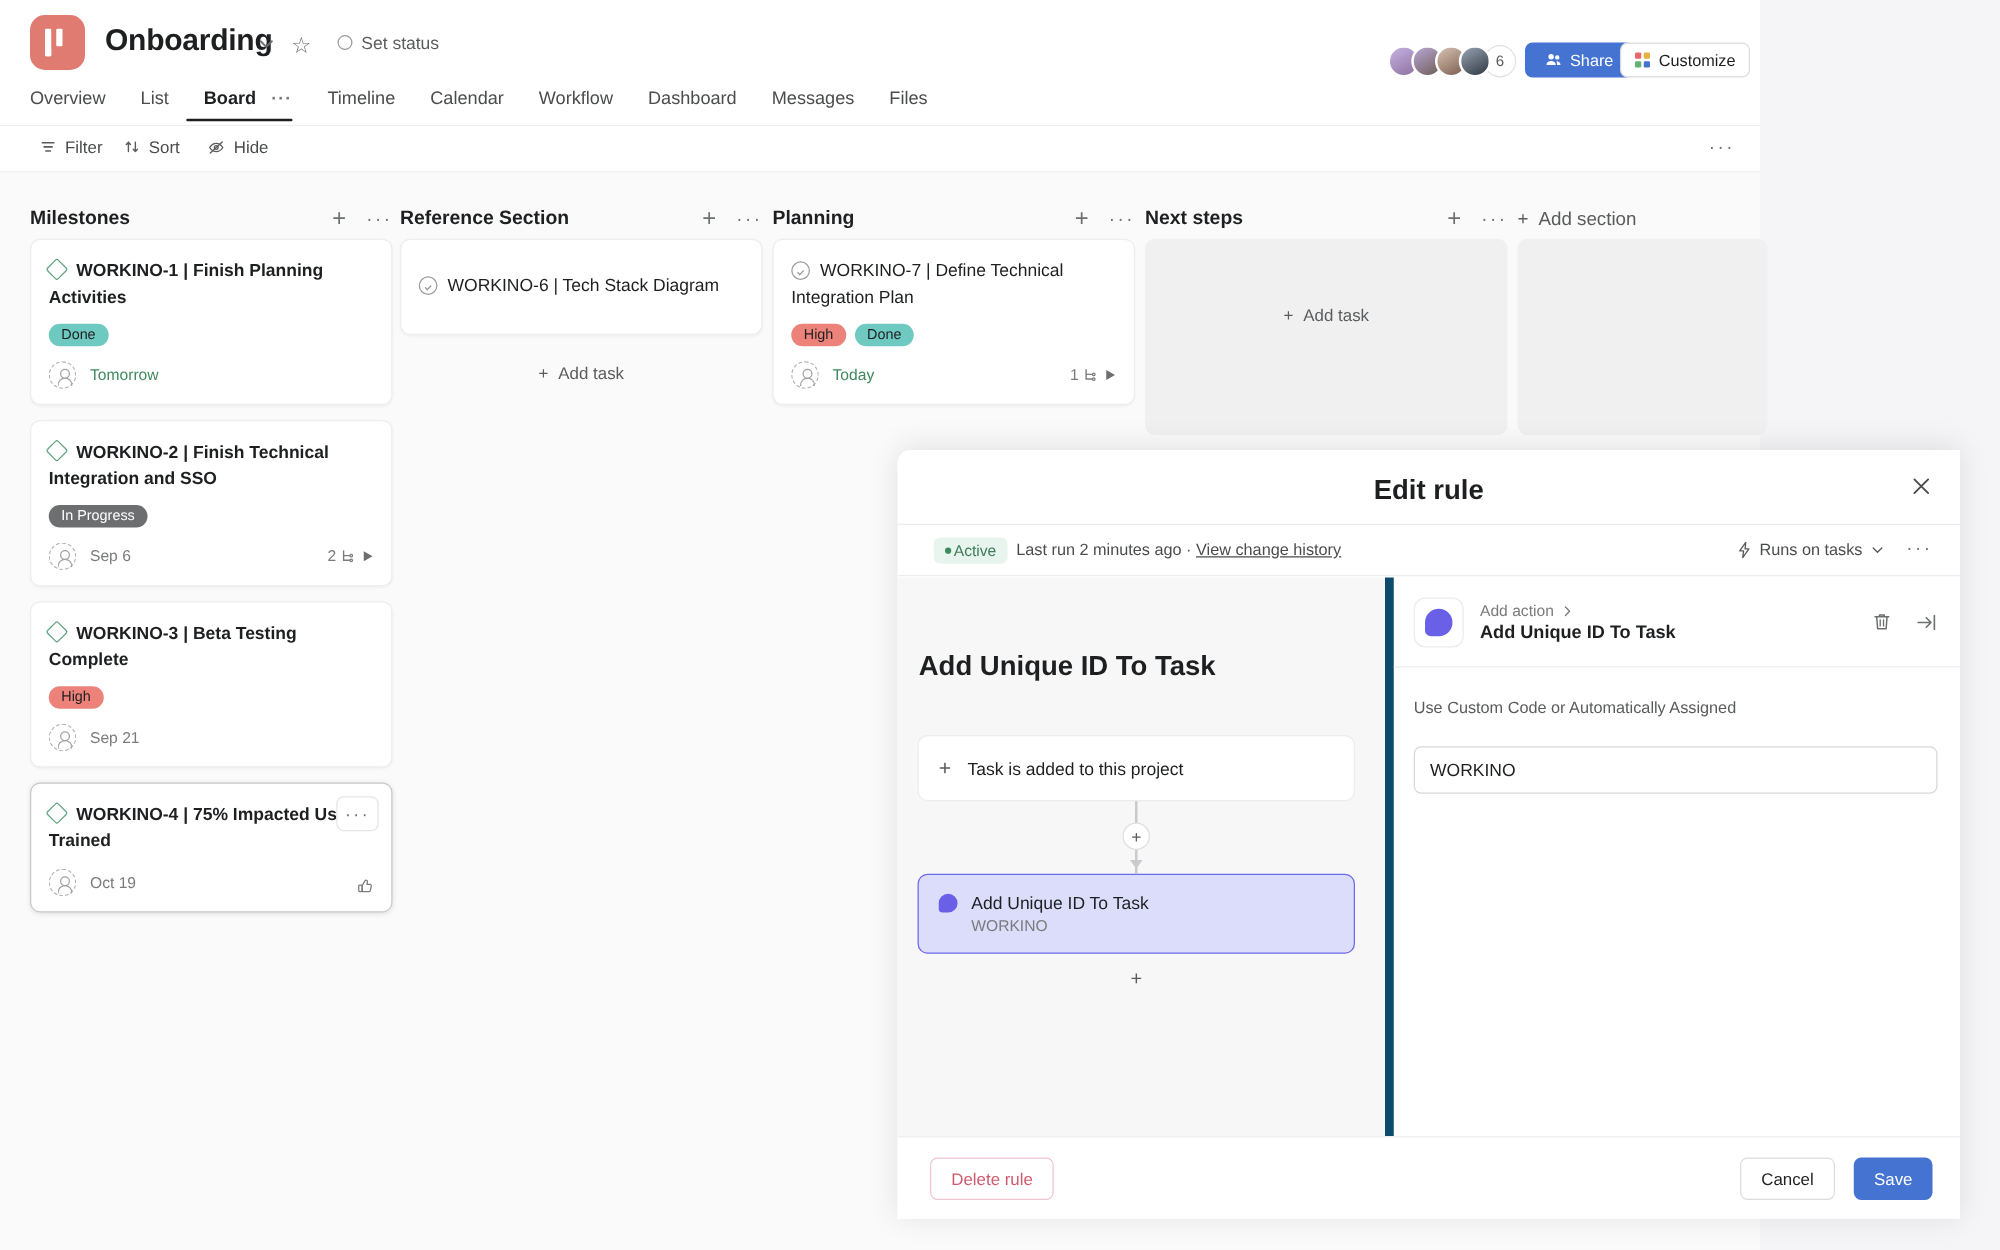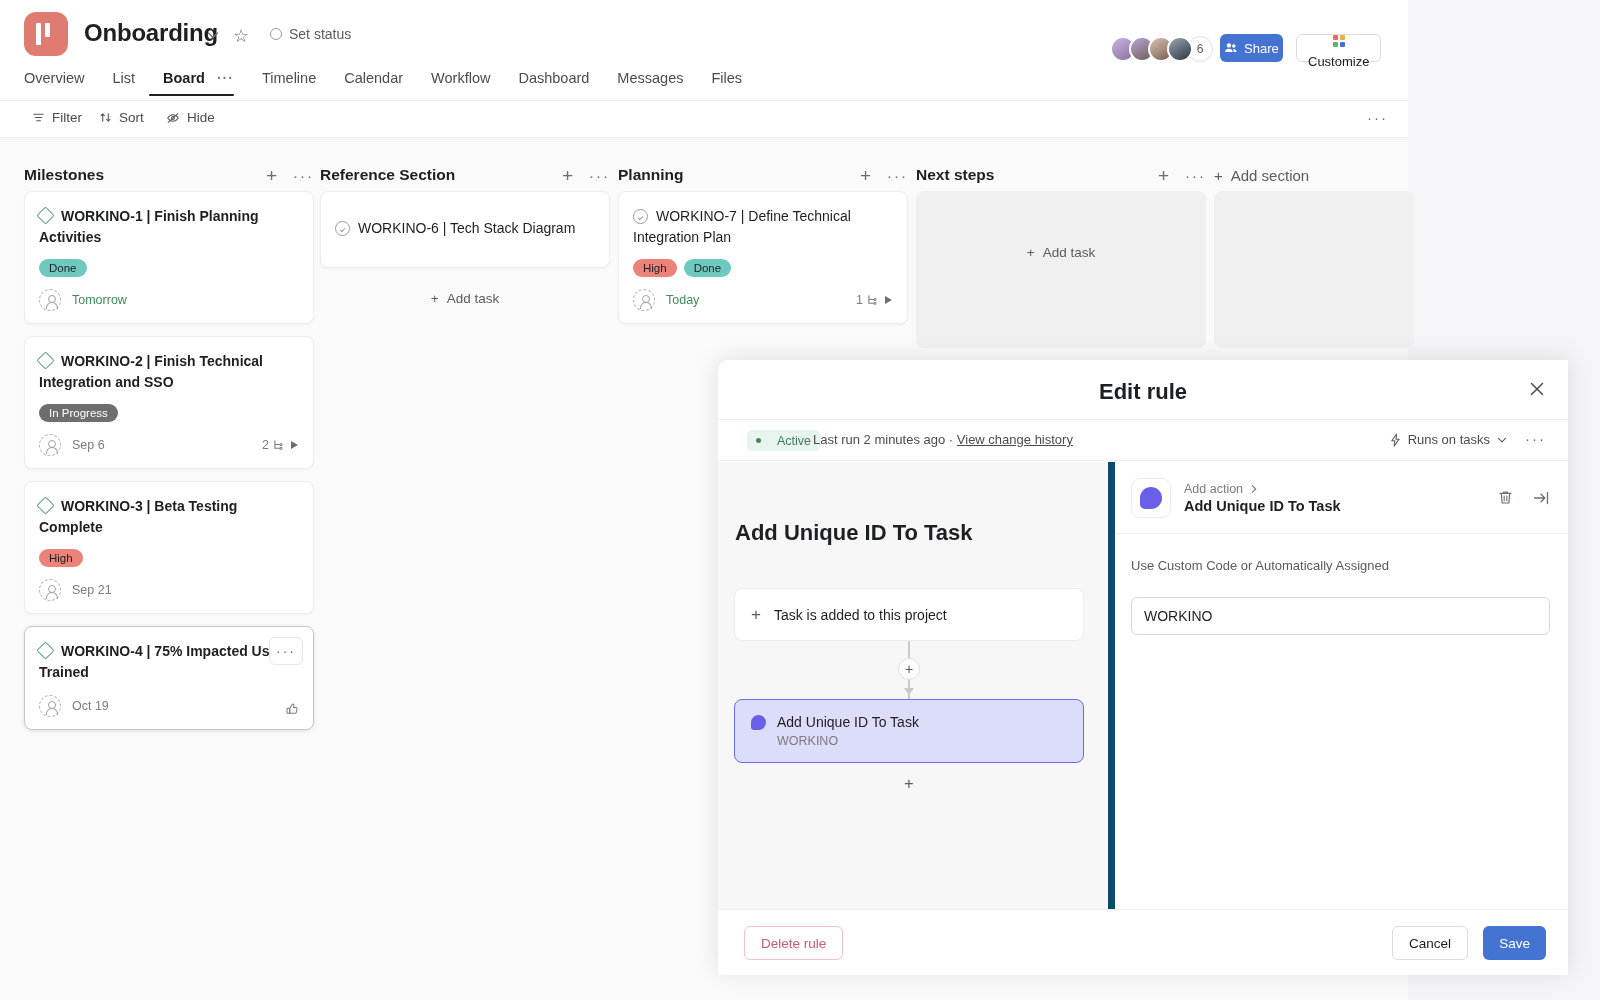--- a/index.html
+++ b/index.html
@@ -31,24 +31,24 @@
   .ring { width:12px; height:12px; border:1.4px solid #9b9c9e; border-radius:50%; display:inline-block; }
 
   .avatars { position:absolute; left:1110px; top:36px; display:flex; align-items:center; }
   .av { width:26px; height:26px; border-radius:50%; border:2px solid #fff; margin-right:-7px; position:relative; }
   .av1{background:linear-gradient(150deg,#c5b4e3,#8e6f9e);}
   .av2{background:linear-gradient(150deg,#b9a7d6,#6d5d54);}
   .av3{background:linear-gradient(150deg,#d8c3b4,#7a5d4e);}
   .av4{background:linear-gradient(150deg,#9aa6b5,#2e3640);}
   .av-count { width:26px; height:26px; border-radius:50%; background:#fff; border:1.5px solid #e3e3e4;
     font-size:12px; color:#5a5b5c; display:flex; align-items:center; justify-content:center; margin-left:1px; }
-  .btn-share { position:absolute; left:1220px; top:34px; height:28px; padding:0 4px; background:#4573d2; color:#fff;
+  .btn-share { position:absolute; left:1220px; top:34px; height:28px; padding:0 16px; background:#4573d2; color:#fff;
     border:none; border-radius:6px; font-size:13px; font-family:inherit; display:flex; align-items:center; gap:6px; cursor:pointer;}
   .btn-custom { position:absolute; left:1296px; top:34px; height:28px; padding:0 11px; background:#fff; color:#1e1f21;
-    border:1px solid #dcdcdd; border-radius:6px; font-size:13px; font-family:inherit; display:flex; align-items:center; gap:7px; cursor:pointer;flex-direction:column;}
+    border:1px solid #dcdcdd; border-radius:6px; font-size:13px; font-family:inherit; display:flex; align-items:center; gap:7px; cursor:pointer;}
   .cust-grid { display:inline-grid; grid-template-columns:5px 5px; grid-gap:2px; }
   .cust-grid i { width:5px; height:5px; border-radius:1px; display:block; }
 
   
   .tabs { position:absolute; left:24px; top:70px; display:flex; align-items:flex-end; gap:0; }
   .tab { font-size:14.5px; color:#4b4c4d; padding:0 14px 10px 14px; cursor:pointer; position:relative; white-space:nowrap;}
   .tab:first-child{ padding-left:0; }
   .tab.active { color:#1e1f21; font-weight:600; }
   .tab.active::after { content:""; position:absolute; left:0; right:14px; bottom:0; height:2.5px; background:#1e1f21; border-radius:2px;}
   .tab .dots { margin-left:8px; color:#7a7b7c; letter-spacing:1px; font-size:14px;}
@@ -92,21 +92,21 @@
   .empty-drop { background:#f0f0f1; border-radius:8px; }
 
   
   .overlay { position:absolute; left:718px; top:360px; width:850px; height:615px; background:#fff;
      border-radius:10px 0 0 0; box-shadow:0 -2px 24px rgba(0,0,0,0.10); overflow:hidden; }
   .m-head { height:60px; position:relative; border-bottom:1px solid #ededee;}
   .m-title { position:absolute; left:0; right:0; top:19px; text-align:center; font-size:22px; font-weight:700; color:#1e1f21;}
   .m-close { position:absolute; right:22px; top:20px; width:18px; height:18px; cursor:pointer;}
   .m-sub { height:41px; position:relative; border-bottom:1px solid #ededee; }
   .badge-active { position:absolute; left:29px; top:10px; height:21px; padding:0 9px; background:#e8f5ee; border-radius:5px;
-     font-size:12.5px; color:#3f7c57; display:flex; align-items:center; gap:16px;}
+     font-size:12.5px; color:#3f7c57; display:flex; align-items:center; gap:2px;}
   .badge-active i { width:5px; height:5px; border-radius:50%; background:#3f8a5d; display:block;}
   .m-lastrun { position:absolute; left:95px; top:12px; font-size:13px; color:#4b4c4d;}
   .m-lastrun u { text-decoration:underline; cursor:pointer; }
   .m-runs { position:absolute; right:60px; top:12px; font-size:13px; color:#4b4c4d; display:flex; align-items:center; gap:6px; cursor:pointer;}
   .m-more { position:absolute; right:22px; top:10px; font-size:15px; color:#6d6e6f; letter-spacing:2px; cursor:pointer;}
 
   .m-body { position:absolute; left:0; top:102px; right:0; bottom:66px; display:flex; }
   .canvas { width:390px; background:#f7f7f8; position:relative; padding:58px 0 0 16px; }
   .canvas-title { font-size:22px; font-weight:700; color:#1e1f21; margin-left:1px;}
   .flow { margin-top:42px; width:350px; }

